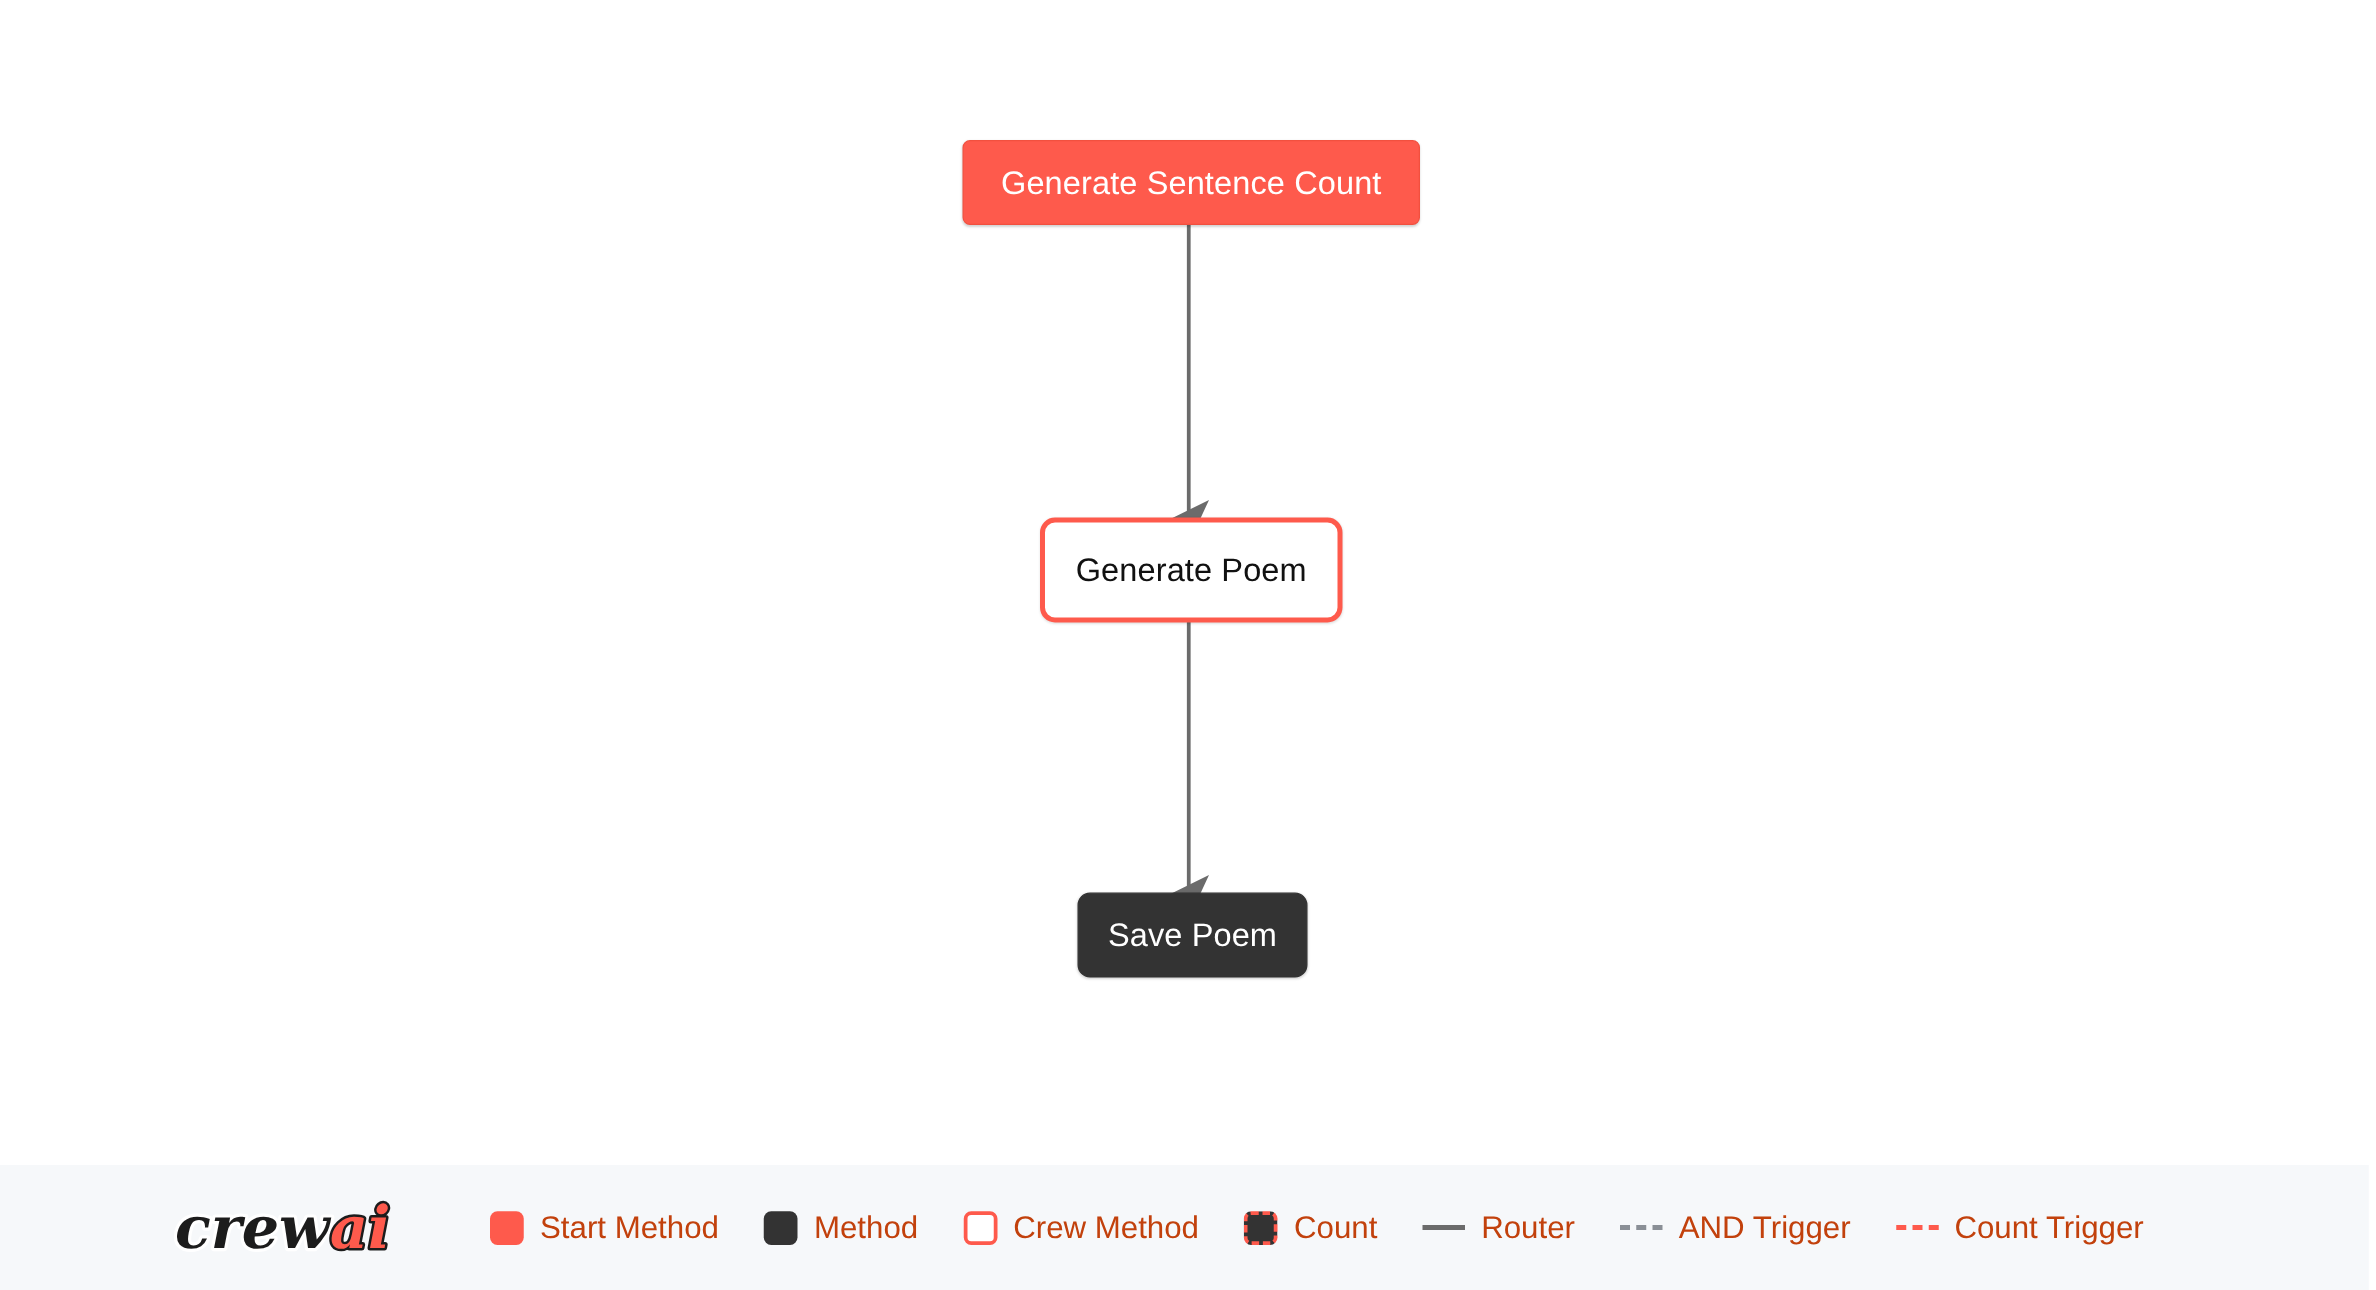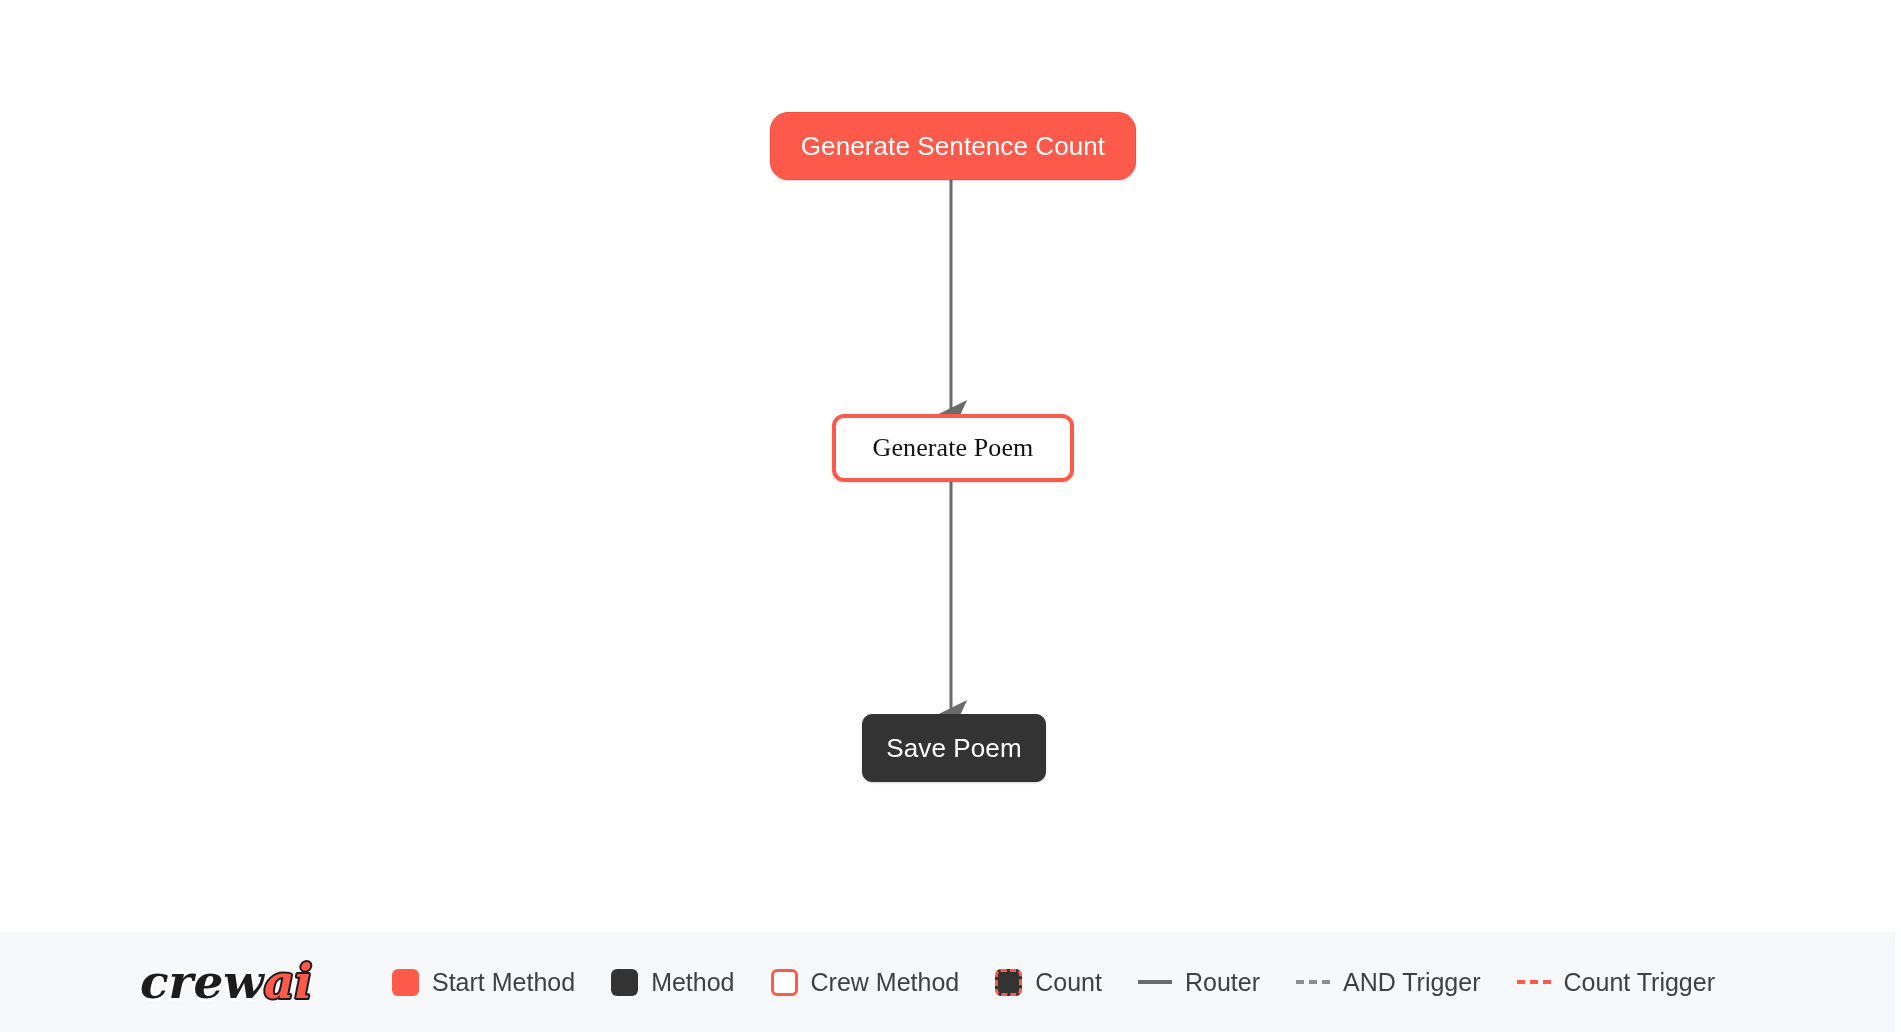--- a/index.html
+++ b/index.html
@@ -46,21 +46,21 @@
     white-space: nowrap;
     font-size: 26px;
     letter-spacing: .1px;
     line-height: 1;
     z-index: 3;
   }
 
   .node-start {
     background: #fe5a4c;
     border: 1.5px solid #f2503f;
-    border-radius: 18px;
+    border-radius: 6px;
     color: #ffffff;
     box-shadow: 0 1px 2px rgba(0,0,0,.18);
   }
 
   .node-crew {
     background: #ffffff;
     border: 4px solid #fe5a4c;
     border-radius: 12px;
     color: #111111;
     box-shadow: 0 1px 2px rgba(0,0,0,.12);
@@ -96,21 +96,21 @@
   }
 
   .legend-item {
     display: flex;
     align-items: center;
     margin-right: 36px;
     flex: 0 0 auto;
   }
   .legend-label {
     font-size: 25px;
-    color: #404040;
+    color: #c2410c;
     line-height: 1;
     white-space: nowrap;
   }
 
   .swatch {
     width: 27px;
     height: 27px;
     border-radius: 6px;
     margin-right: 13px;
     box-sizing: border-box;
@@ -145,21 +145,21 @@
 
     <line x1="951" y1="180" x2="951" y2="412" stroke="#6b6b6b" stroke-width="3" marker-end="url(#arrowhead)"></line>
 
     <line x1="951" y1="482" x2="951" y2="712" stroke="#6b6b6b" stroke-width="3" marker-end="url(#arrowhead)"></line>
   </svg>
 
   <div class="node node-start" style="left:770px; top:112px; width:366px; height:68px;">
     <span>Generate Sentence Count</span>
   </div>
 
-  <div class="node node-crew" style="left:832px; top:414px; width:242px; height:68px;font-family:Liberation Serif, serif;">
+  <div class="node node-crew" style="left:832px; top:414px; width:242px; height:84px;">
     <span>Generate Poem</span>
   </div>
 
   <div class="node node-method" style="left:862px; top:714px; width:184px; height:68px;text-align:right;">
     <span>Save Poem</span>
   </div>
 
 </div>
 
 <div id="legend-bar">

